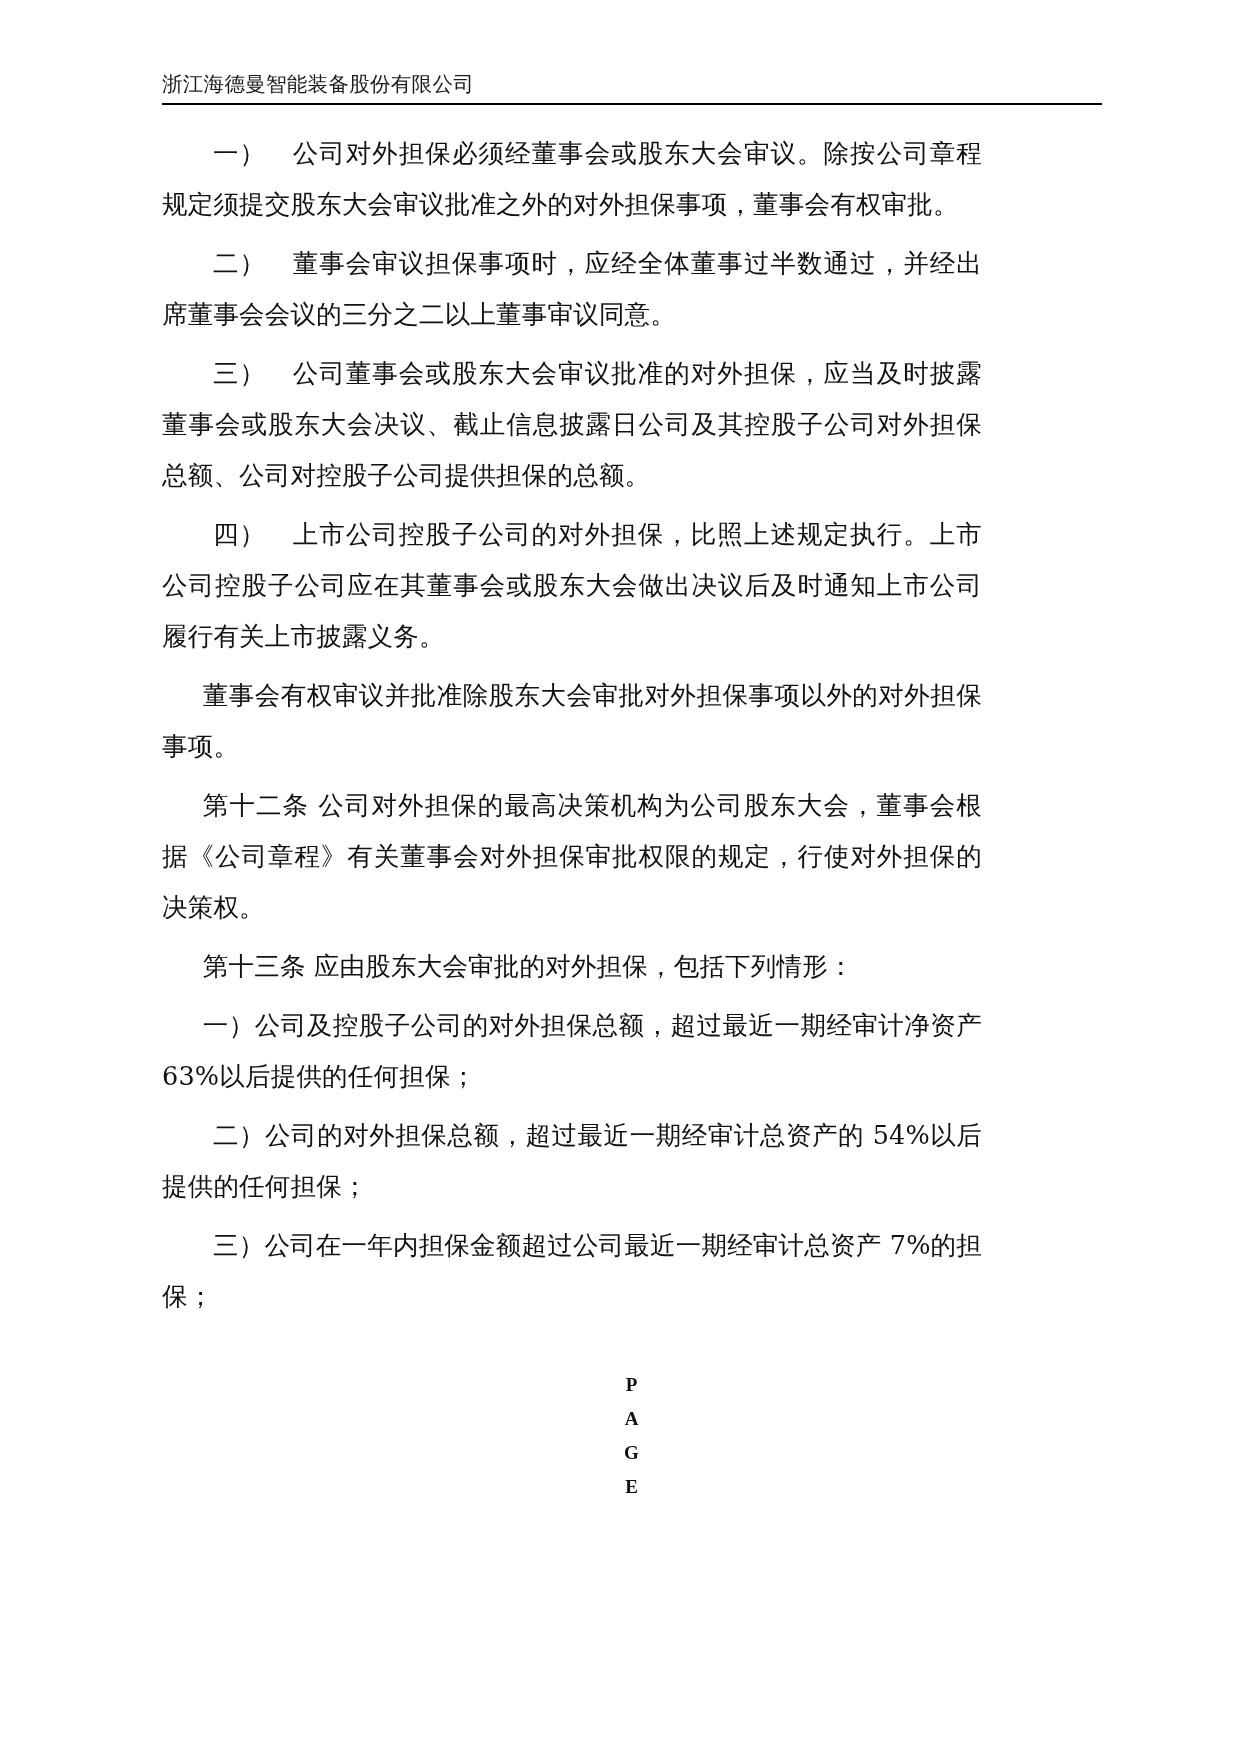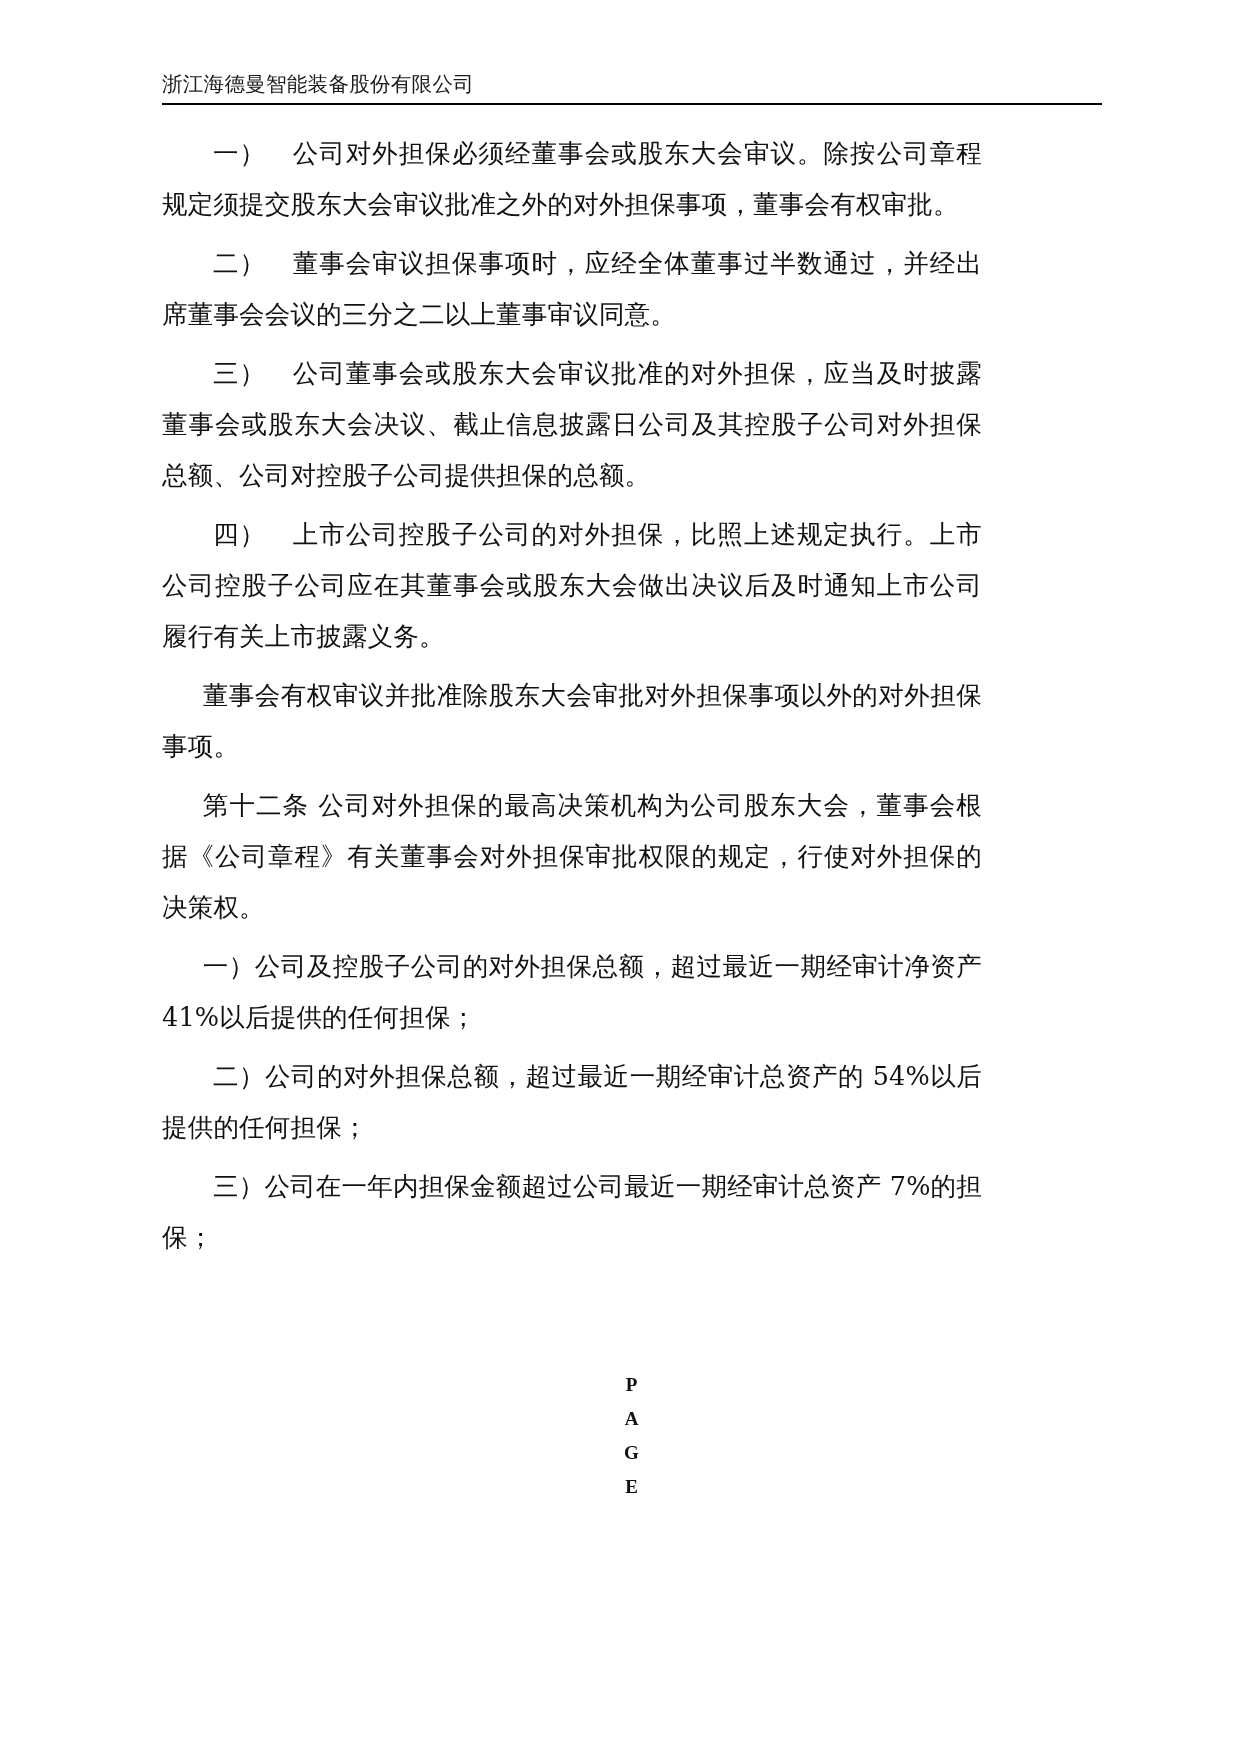--- a/index.html
+++ b/index.html
@@ -100,22 +100,23 @@
 
     <p class="para ind-2">三）　公司董事会或股东大会审议批准的对外担保，应当及时披露董事会或股东大会决议、截止信息披露日公司及其控股子公司对外担保总额、公司对控股子公司提供担保的总额。</p>
 
     <p class="para ind-2">四）　上市公司控股子公司的对外担保，比照上述规定执行。上市公司控股子公司应在其董事会或股东大会做出决议后及时通知上市公司履行有关上市披露义务。</p>
 
     <p class="para ind-1_6">董事会有权审议并批准除股东大会审批对外担保事项以外的对外担保事项。</p>
 
     <p class="para ind-1_6">第十二条  公司对外担保的最高决策机构为公司股东大会，董事会根据《公司章程》有关董事会对外担保审批权限的规定，行使对外担保的决策权。</p>
 
 
+    <p class="para ind-1_6">第十三条  应由股东大会审批的对外担保，包括下列情形：</p>
 
-    <p class="para ind-1_6">一）公司及控股子公司的对外担保总额，超过最近一期经审计净资产 41%以后提供的任何担保；</p>
+    <p class="para ind-1_6">一）公司及控股子公司的对外担保总额，超过最近一期经审计净资产 63%以后提供的任何担保；</p>
 
     <p class="para ind-2">二）公司的对外担保总额，超过最近一期经审计总资产的 54%以后提供的任何担保；</p>
 
     <p class="para ind-2">三）公司在一年内担保金额超过公司最近一期经审计总资产 7%的担保；</p>
 
 
   </div>
 
   <div class="footer">
     <span class="footer-letter">P</span>

